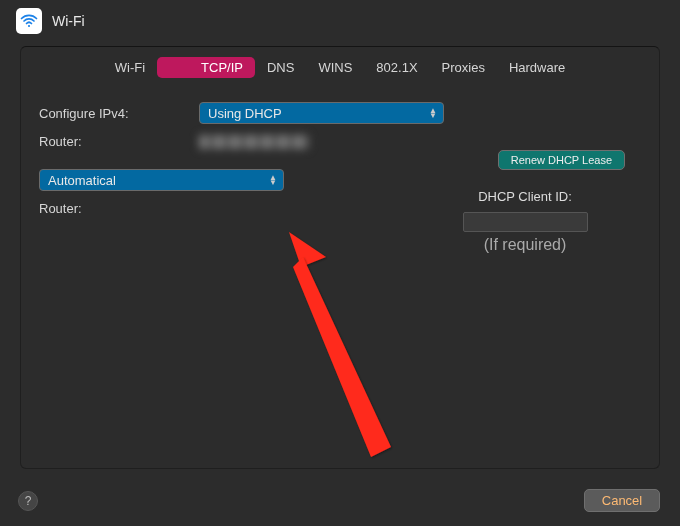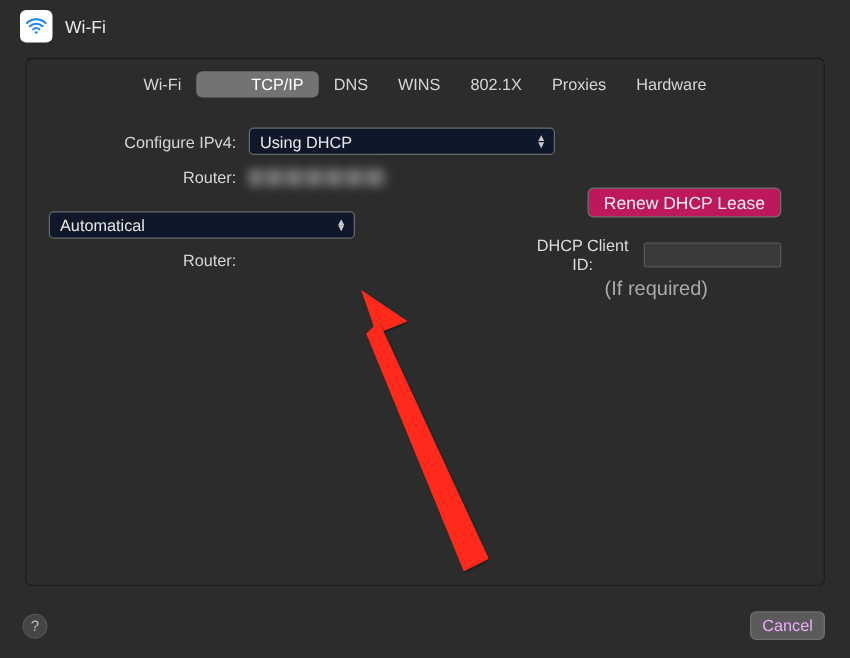--- a/index.html
+++ b/index.html
@@ -52,37 +52,37 @@
       margin-bottom: 14px;
     }
     .tab {
       padding: 3px 12px;
       color: #d6d6d6;
       font-size: 13px;
       border-radius: 5px;
       cursor: default;
     }
     .tab.active {
-      background: #737373;
+      background: #be185d;
       color: #fff;
       padding-left: 44px;
     }
     .form-row {
       display: flex;
       align-items: center;
       margin-bottom: 10px;
     }
     .label {
       width: 160px;
-      text-align: right;
+      text-align: left;
       padding-right: 10px;
       color: #d6d6d6;
     }
     .select {
-      background: #0f172a;
+      background: #0369a1;
       border: 1px solid #6a6a6a;
       border-radius: 4px;
       height: 22px;
       display: flex;
       align-items: center;
       padding: 0 8px;
       color: #e8e8e8;
       position: relative;
       width: 245px;
     }
@@ -109,32 +109,33 @@
       position: absolute;
       top: 142px;
       right: 34px;
       width: 200px;
       text-align: center;
     }
     .renew-btn {
       position: absolute;
       top: 103px;
       right: 34px;
-      background: #be185d;
+      background: #0f766e;
       border: 1px solid #6f6f6f;
       border-radius: 5px;
       padding: 3px 12px;
       color: #eee;
-      font-size: 14px;
+      font-size: 11px;
     }
     .dhcp-client-row {
       display: flex;
       align-items: center;
       gap: 8px;
       margin-bottom: 4px;
+      flex-direction: column;
     }
     .text-input {
       background: #3a3a3a;
       border: 1px solid #555;
       height: 20px;
       width: 125px;
       border-radius: 2px;
     }
     .hint {
       font-size: 16px;
@@ -163,23 +164,23 @@
     .footer-buttons {
       margin-left: auto;
       display: flex;
       gap: 12px;
     }
     .btn {
       background: #5b5b5b;
       border: 1px solid #6f6f6f;
       border-radius: 5px;
       padding: 3px 0;
-      width: 60px;
+      width: 76px;
       text-align: center;
-      color: #f0abfc;
+      color: #fdba74;
       font-size: 13px;
     }
     .arrow-overlay {
       position: absolute;
       top: 175px;
       left: 230px;
       pointer-events: none;
     }
     .spacer {
       height: 10px;

